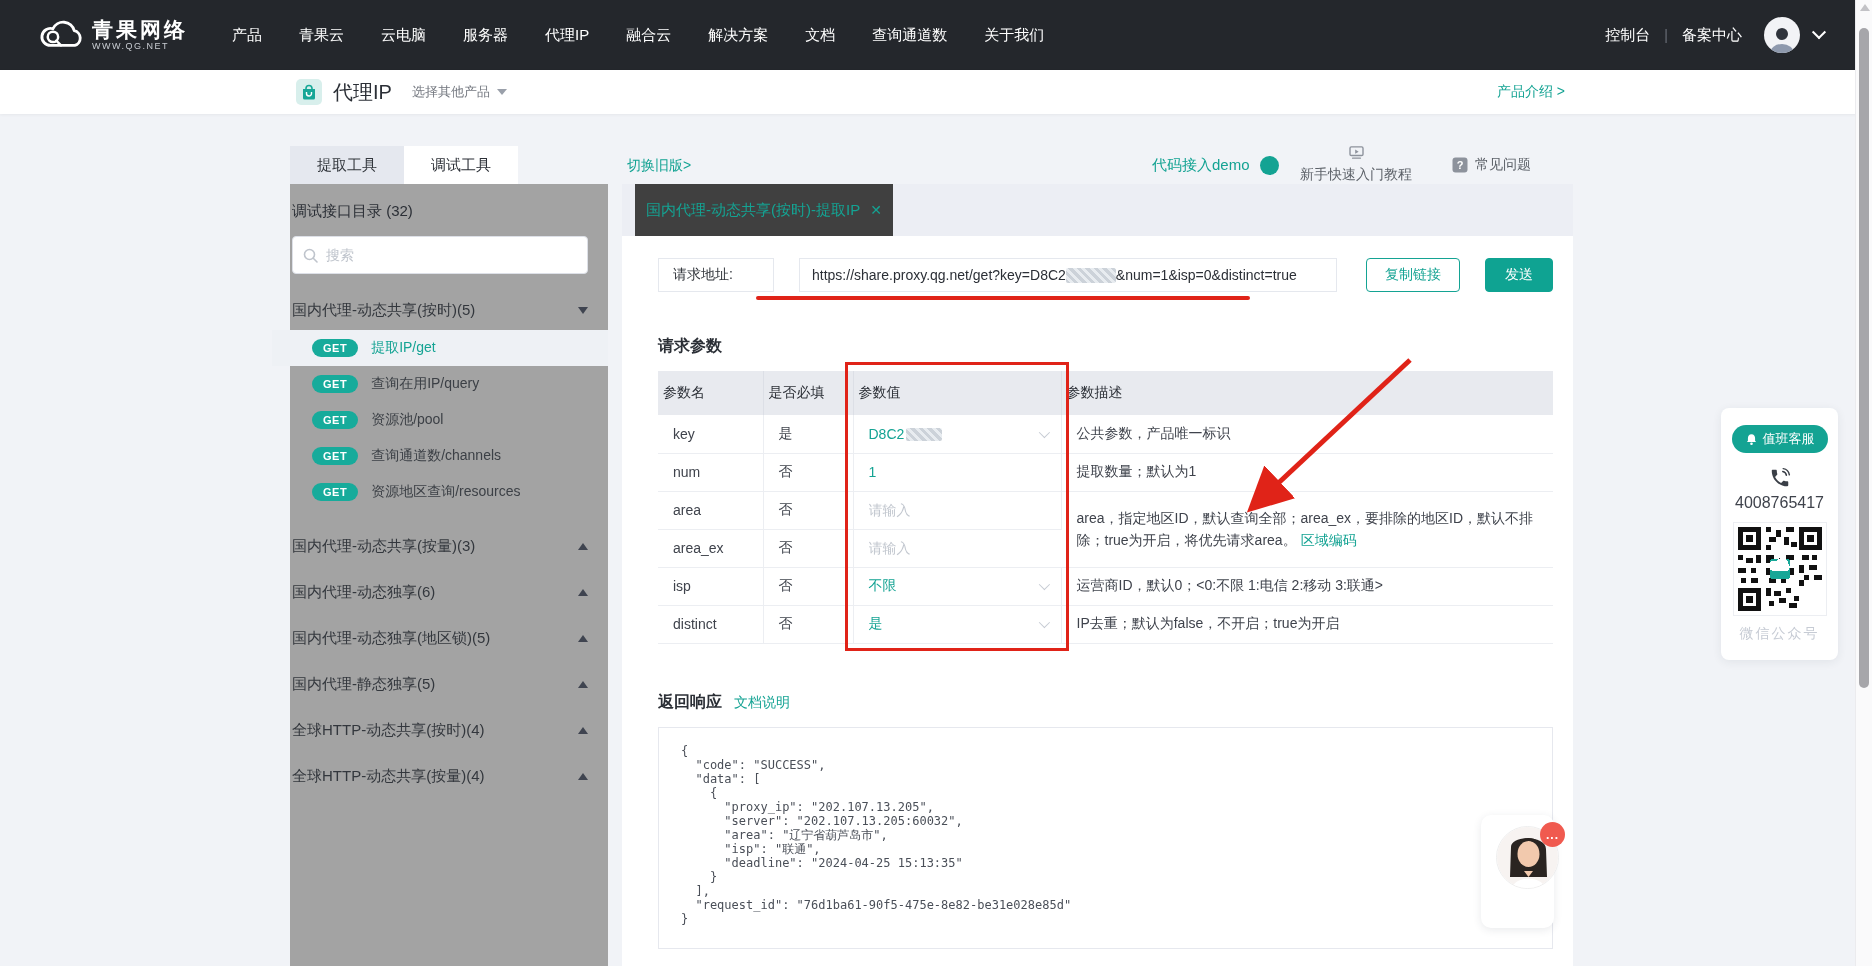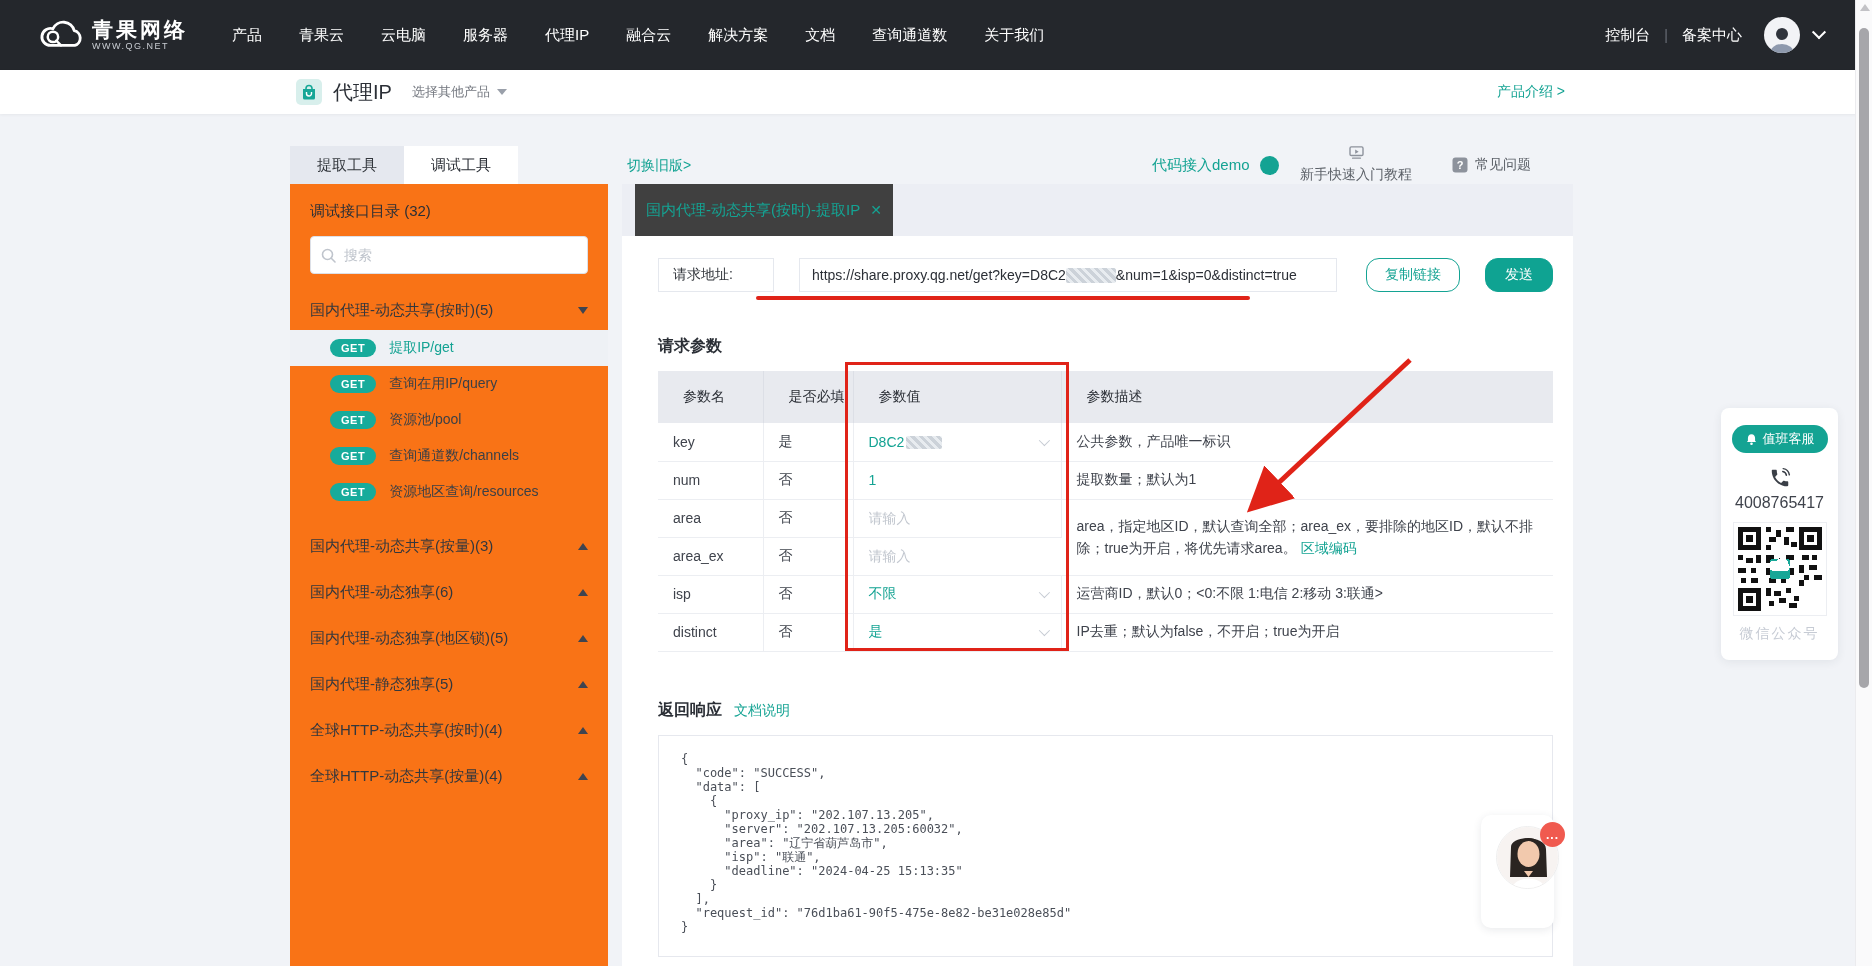--- a/index.html
+++ b/index.html
@@ -35,21 +35,21 @@
   .tab-debug { left:404px; background:#ffffff; color:#2b2f36; }
   .switch-old { position:absolute; left:627px; top:146px; height:38px; line-height:38px; color:#14a393; font-size:14px; cursor:pointer; }
   .demo-link { position:absolute; left:1152px; top:146px; height:38px; display:flex; align-items:center; gap:10px; cursor:pointer; }
   .demo-link span { color:#14a393; font-size:15px; }
   .demo-arrow { width:19px; height:19px; border-radius:50%; background:#14a393; color:#fff; font-size:11px; display:flex; align-items:center; justify-content:center; font-weight:bold; }
   .help-link { position:absolute; top:146px; height:38px; display:flex; align-items:center; gap:7px; cursor:pointer; color:#5c6168; font-size:14px; }
   .help-tutorial { left:1300px;flex-direction:column; }
   .help-faq { left:1452px; }
 
   
-  .sidebar { position:absolute; left:290px; top:184px; width:318px; bottom:0; background:#f97316; padding:18px 20px 0 20px; }
+  .sidebar { position:absolute; left:290px; top:184px; width:318px; bottom:0; background:#a3a3a3; padding:18px 20px 0 2px; }
   .catalog-title { font-size:15px; color:#2b2f36; }
   .search-box { margin-top:15px; height:38px; border:1px solid #dde0e7; border-radius:4px; display:flex; align-items:center; padding:0 10px; gap:8px; background:#fff; }
   .search-box input { border:none; outline:none; flex:1; font-size:14px; color:#333; font-family:inherit; }
   .search-box input::placeholder { color:#bfc4cc; }
   .group-row { display:flex; align-items:center; justify-content:space-between; margin-top:27px; cursor:pointer; }
   .group-row span { font-size:15px; color:#33373d; }
   .tri-down { width:0; height:0; border-left:5px solid transparent; border-right:5px solid transparent; border-top:7px solid #3f4450; }
   .tri-up { width:0; height:0; border-left:5px solid transparent; border-right:5px solid transparent; border-bottom:7px solid #3f4450; }
   .api-list { margin:10px -20px 0 -20px; }
   .api-item { height:36px; display:flex; align-items:center; gap:13px; padding-left:40px; cursor:pointer; }
@@ -62,27 +62,27 @@
   .main-strip { position:absolute; left:622px; top:184px; width:951px; height:52px; background:#eceef4; }
   .main-tab { position:absolute; left:635px; top:184px; width:258px; height:52px; background:#404040; display:flex; align-items:center; justify-content:center; gap:10px; cursor:pointer; }
   .main-tab .tab-label { color:#14a393; font-size:15px; }
   .main-tab .close-x { color:#14a393; font-size:14px; cursor:pointer; }
   .main-panel { position:absolute; left:622px; top:236px; width:951px; bottom:0; background:#fff; padding:22px 20px 0 36px; }
 
   .request-row { display:flex; align-items:center; gap:25px; }
   .req-label-box { width:116px; height:34px; border:1px solid #e5e8ee; display:flex; align-items:center; padding-left:14px; font-size:14px; color:#33373d; background:#fff; }
   .url-box { flex:1; height:34px; border:1px solid #e5e8ee; display:flex; align-items:center; padding-left:12px; font-size:14px; color:#2b2f36; cursor:text; overflow:hidden; white-space:nowrap; }
   .mask { display:inline-block; background:repeating-linear-gradient(45deg,#ccd2d9 0 3px,#e8ecf0 3px 6px); border-radius:2px; vertical-align:-2px; }
-  .btn { height:34px; display:flex; align-items:center; justify-content:center; font-size:14px; border-radius:13px; cursor:pointer; }
+  .btn { height:34px; display:flex; align-items:center; justify-content:center; font-size:14px; border-radius:4px; cursor:pointer; }
   .btn-copy { width:94px; border:1px solid #14a393; color:#14a393; background:#fff; margin-left:4px; }
   .btn-send { width:68px; background:#0fa392; color:#fff; border:1px solid #0fa392; }
 
   .section-title { font-size:16px; font-weight:bold; color:#2b2f36; margin-top:44px; }
   .params-table { width:895px; border-collapse:collapse; margin-top:14px; table-layout:fixed; font-size:14px; }
-  .params-table th { background:#e8eaef; height:52px; text-align:left; padding-left:25px; color:#2b2f36; font-weight:normal; border-right:1px solid #dcdfe6; }
+  .params-table th { background:#e8eaef; height:44px; text-align:left; padding-left:5px; color:#2b2f36; font-weight:normal; border-right:1px solid #dcdfe6; }
   .params-table th:last-child { border-right:none; }
   .params-table td { height:38px; border-bottom:1px solid #eceef2; border-right:1px solid #eceef2; padding-left:15px; color:#3f434c; }
   .params-table td:last-child { border-right:none; }
   .green-val { color:#14a393; }
   .val-cell { display:flex; align-items:center; justify-content:space-between; padding-right:14px; }
   .sel-caret { width:8px; height:8px; border-right:1.5px solid #c6cbd3; border-bottom:1.5px solid #c6cbd3; transform:rotate(45deg) translateY(-2px); }
   .cell-input { border:none; outline:none; width:90%; font-size:14px; font-family:inherit; color:#333; }
   .cell-input::placeholder { color:#c2c7cf; }
   .desc-link { color:#14a393; cursor:pointer; margin-left:4px; }
 

